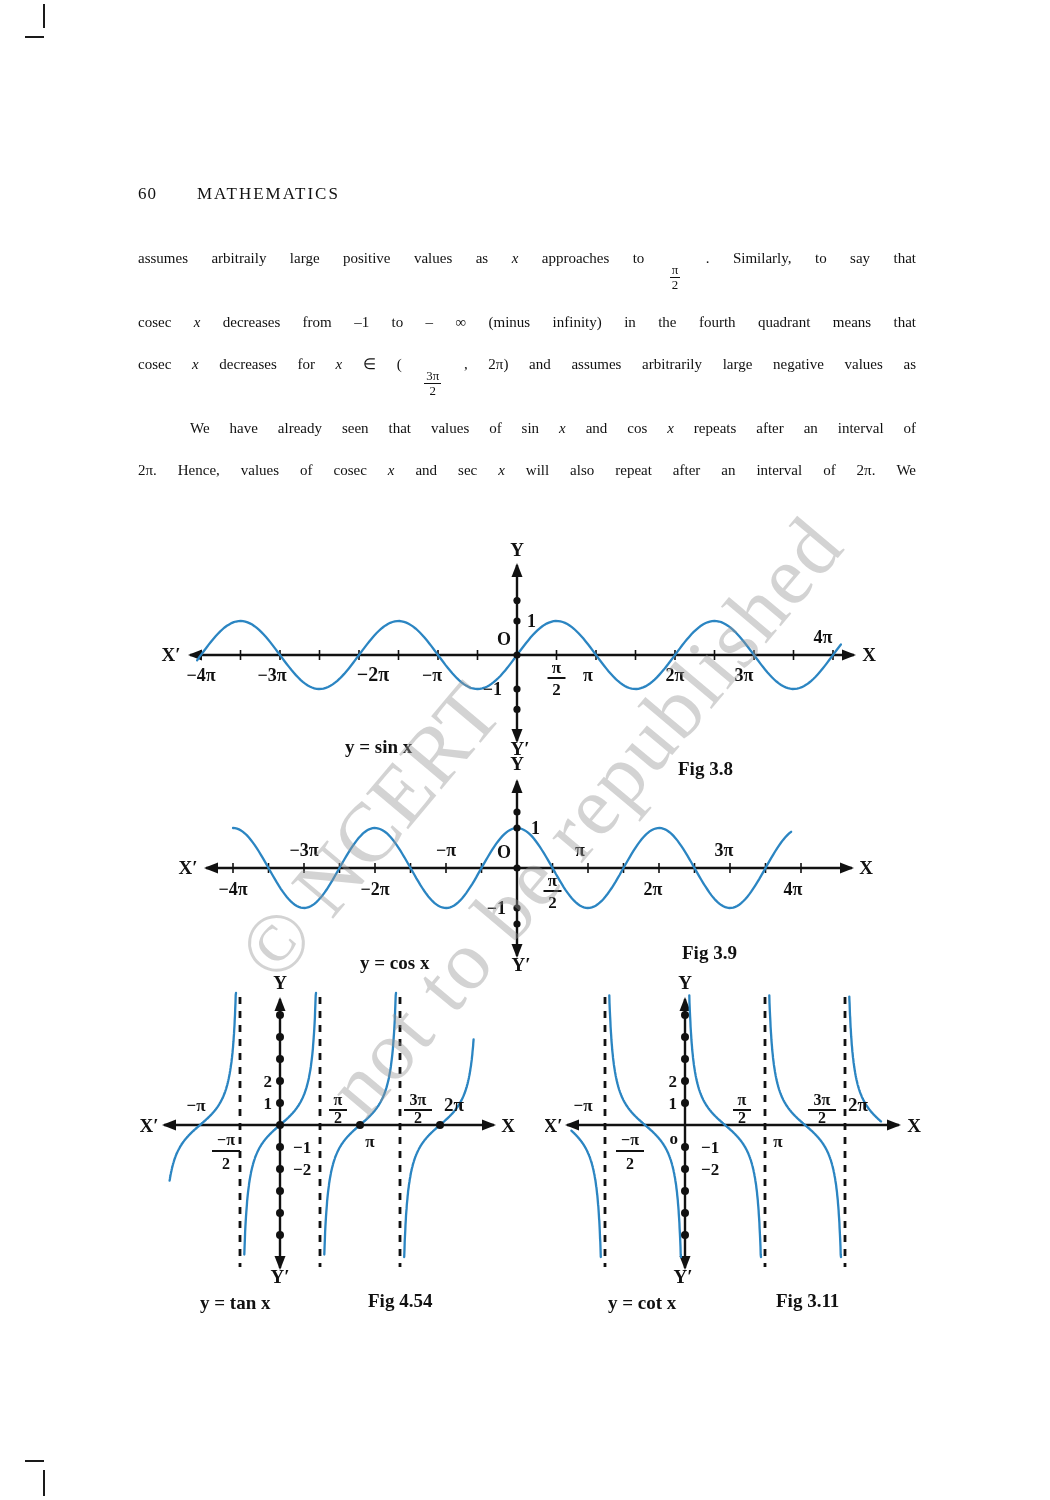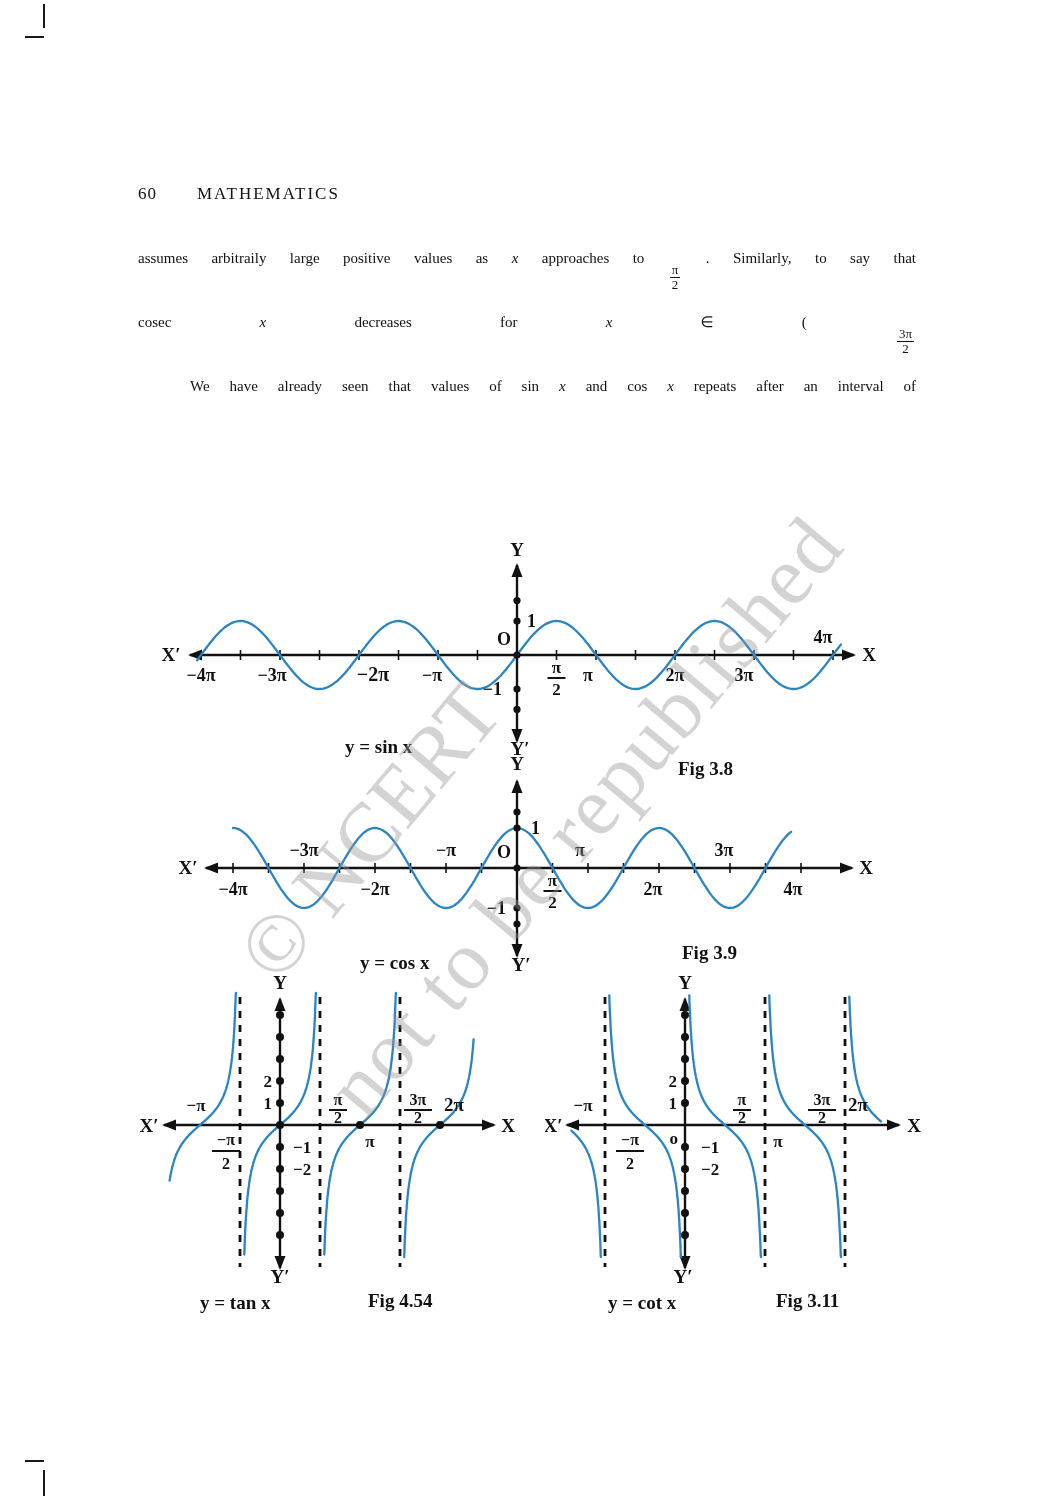--- a/index.html
+++ b/index.html
@@ -46,25 +46,27 @@
 
   <div class="pagehead">
     <span>60</span><span class="sect">MATHEMATICS</span>
   </div>
 
   <div class="body-text">
       <div class="bline just has-frac"><span>assumes arbitraily large positive values as </span><i>x</i><span> approaches to </span><span class="frac">
           <span class="fn">π</span>
           <span class="fd">2</span>
         </span><span> .  Similarly, to say that</span></div>
+      <div class="bline just"><span>cosec </span><i>x</i><span> decreases from –1 to – ∞ (minus infinity) in the fourth quadrant means that</span></div>
       <div class="bline just has-frac"><span>cosec </span><i>x</i><span> decreases for </span><i>x</i><span> ∈ ( </span><span class="frac">
           <span class="fn">3π</span>
           <span class="fd">2</span>
-        </span></div>
+        </span><span> , 2π) and assumes arbitrarily large negative values as</span></div>
       <div class="bline just indent"><span>We have already seen that values of sin </span><i>x</i><span> and cos </span><i>x</i><span> repeats after an interval of</span></div>
+      <div class="bline just"><span>2π. Hence, values of cosec </span><i>x</i><span> and sec </span><i>x</i><span> will also repeat after an interval of 2π. We</span></div>
     </div>
 
   <svg class="graph" style="left:140px;top:543px;" width="745" height="215" viewBox="0 0 745 215">
       <line x1="50" y1="112" x2="714" y2="112" class="ax"></line>
       <polygon points="48,112 62,106.5 62,117.5" class="ah"></polygon>
       <polygon points="716,112 702,106.5 702,117.5" class="ah"></polygon>
       <line x1="377" y1="22" x2="377" y2="198" class="ax"></line>
       <polygon points="377,20 371.5,34 382.5,34" class="ah"></polygon>
       <polygon points="377,200 371.5,186 382.5,186" class="ah"></polygon>
       <line x1="61" y1="107" x2="61" y2="117" class="tick"></line>

